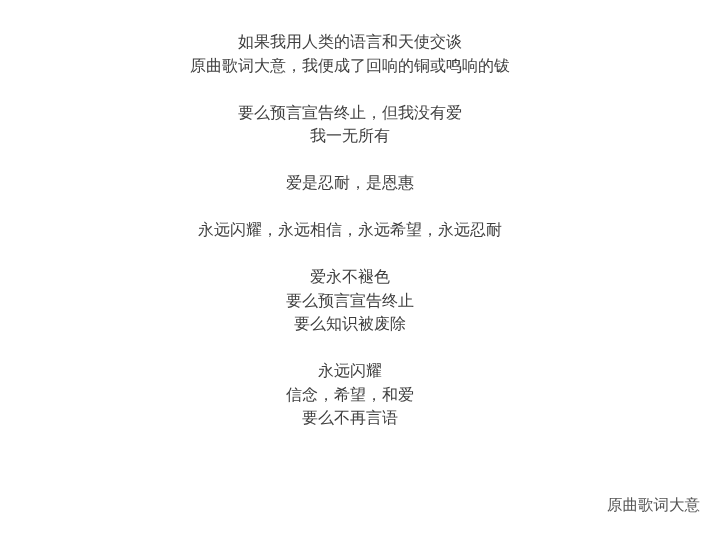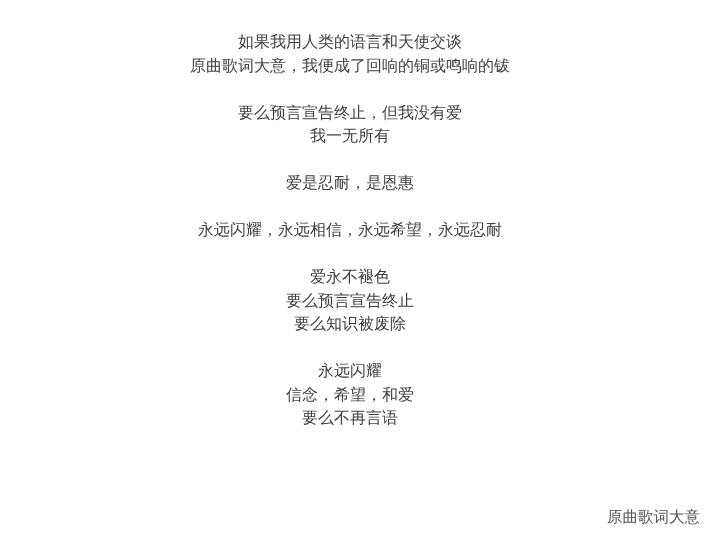--- a/index.html
+++ b/index.html
@@ -26,21 +26,21 @@
     margin: 0 0 23.5px 0;
   }
   .line {
     margin: 0;
     font-size: 16px;
     line-height: 23.5px;
     white-space: nowrap;
   }
   .footer-note {
     position: absolute;
-    top: 506px;
+    top: 494px;
     right: 14px;
     font-size: 15.5px;
     line-height: 22px;
     color: #545454;
   }
 </style>
 </head>
 <body>
 
 <main>

